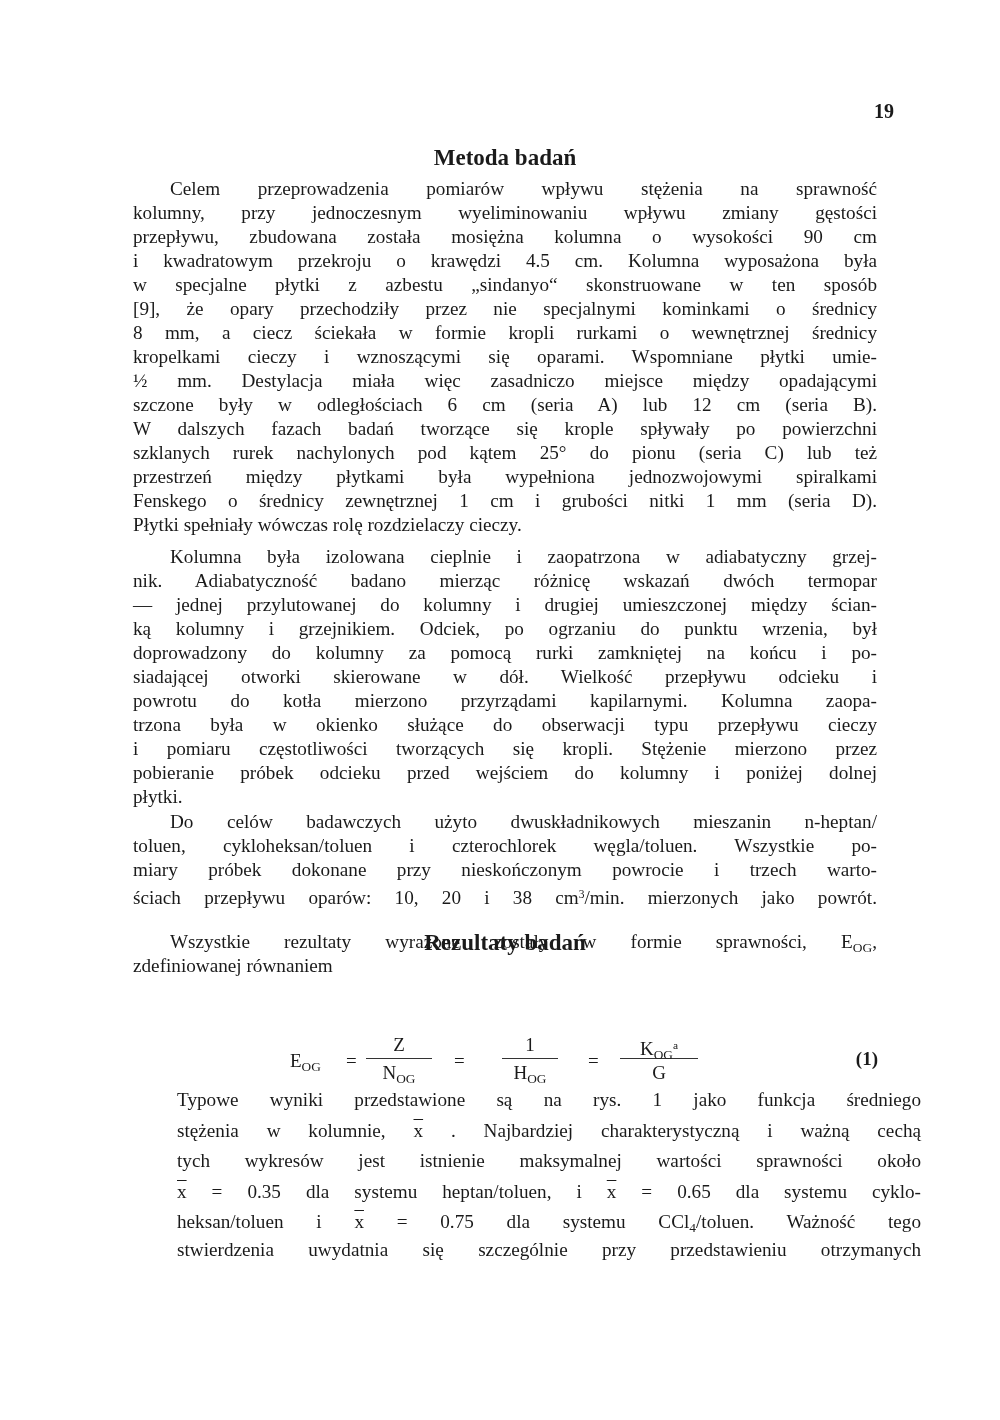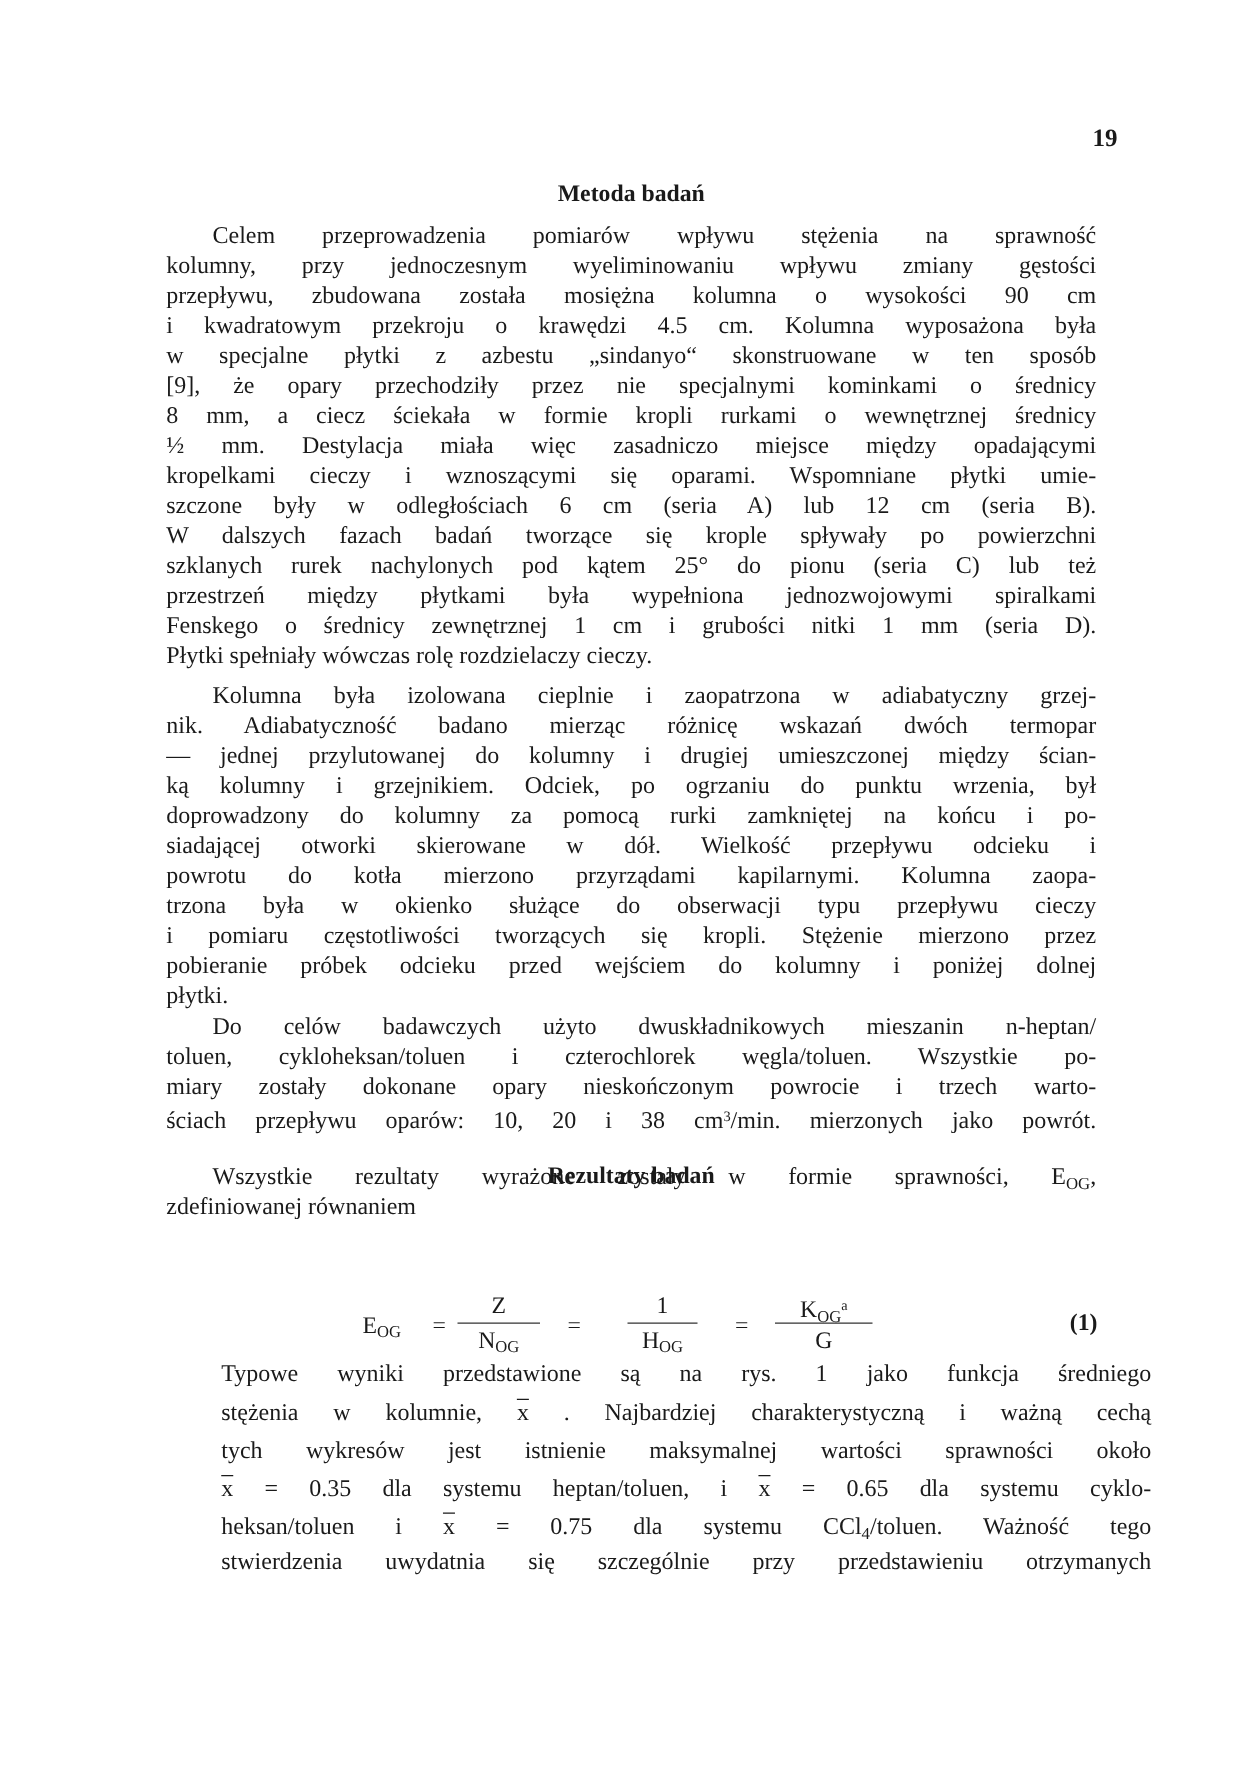--- a/index.html
+++ b/index.html
@@ -1,20 +1,20 @@
 <!DOCTYPE html>
 <html><head>
 <meta charset="utf-8">
 <style>
   html, body { margin: 0; padding: 0; background: #ffffff; }
   body { width: 1000px; height: 1420px; position: relative; overflow: hidden;
          font-family: "Liberation Serif", "DejaVu Serif", serif; color: #1a1a1a; }
   .page-number { position: absolute; top: 100px; left: 874px; font-size: 20px; font-weight: bold; }
   .heading { position: absolute; left: 133px; width: 744px; text-align: center;
-             font-weight: bold; font-size: 19px; }
+             font-weight: bold; font-size: 23px; }
   .block { position: absolute; left: 133px; width: 744px; font-size: 19.2px; }
   .line { height: 24px; line-height: 24px; white-space: nowrap;
           text-align: justify; text-align-last: justify; }
   .line.last { text-align-last: left; }
   .line.indent { padding-left: 37px; }
   .block.loose .line { height: 30.5px; line-height: 30.5px; }
   sub { font-size: 0.7em; vertical-align: -0.3em; }
   sup { font-size: 0.6em; vertical-align: 0.5em; }
   .xbar { text-decoration: overline; }
   .equation { position: absolute; top: 1032px; left: 290px; width: 590px; height: 72px; font-size: 19px; }
@@ -35,22 +35,22 @@
   <div class="heading" style="top:145px;">Metoda badań</div>
 
   <div class="block" style="top:177px;">
     <div class="line indent">Celem przeprowadzenia pomiarów wpływu stężenia na sprawność</div>
     <div class="line">kolumny, przy jednoczesnym wyeliminowaniu wpływu zmiany gęstości</div>
     <div class="line">przepływu, zbudowana została mosiężna kolumna o wysokości 90 cm</div>
     <div class="line">i kwadratowym przekroju o krawędzi 4.5 cm. Kolumna wyposażona była</div>
     <div class="line">w specjalne płytki z azbestu „sindanyo“ skonstruowane w ten sposób</div>
     <div class="line">[9], że opary przechodziły przez nie specjalnymi kominkami o średnicy</div>
     <div class="line">8 mm, a ciecz ściekała w formie kropli rurkami o wewnętrznej średnicy</div>
+    <div class="line">kropelkami cieczy i wznoszącymi się oparami. Wspomniane płytki umie-</div>
     <div class="line">½ mm. Destylacja miała więc zasadniczo miejsce między opadającymi</div>
-    <div class="line">kropelkami cieczy i wznoszącymi się oparami. Wspomniane płytki umie-</div>
     <div class="line">szczone były w odległościach 6 cm (seria A) lub 12 cm (seria B).</div>
     <div class="line">W dalszych fazach badań tworzące się krople spływały po powierzchni</div>
     <div class="line">szklanych rurek nachylonych pod kątem 25° do pionu (seria C) lub też</div>
     <div class="line">przestrzeń między płytkami była wypełniona jednozwojowymi spiralkami</div>
     <div class="line">Fenskego o średnicy zewnętrznej 1 cm i grubości nitki 1 mm (seria D).</div>
     <div class="line last">Płytki spełniały wówczas rolę rozdzielaczy cieczy.</div>
   </div>
 
   <div class="block" style="top:545px;">
     <div class="line indent">Kolumna była izolowana cieplnie i zaopatrzona w adiabatyczny grzej-</div>
@@ -62,21 +62,21 @@
     <div class="line">powrotu do kotła mierzono przyrządami kapilarnymi. Kolumna zaopa-</div>
     <div class="line">trzona była w okienko służące do obserwacji typu przepływu cieczy</div>
     <div class="line">i pomiaru częstotliwości tworzących się kropli. Stężenie mierzono przez</div>
     <div class="line">pobieranie próbek odcieku przed wejściem do kolumny i poniżej dolnej</div>
     <div class="line last">płytki.</div>
   </div>
 
   <div class="block" style="top:810px;">
     <div class="line indent">Do celów badawczych użyto dwuskładnikowych mieszanin n-heptan/</div>
     <div class="line">toluen, cykloheksan/toluen i czterochlorek węgla/toluen. Wszystkie po-</div>
-    <div class="line">miary zostały dokonane opary nieskończonym powrocie i trzech warto-</div>
+    <div class="line">miary próbek dokonane przy nieskończonym powrocie i trzech warto-</div>
     <div class="line"><span>ściach przepływu oparów: 10, 20 i 38 cm</span><sup>3</sup><span>/min. mierzonych jako powrót.</span></div>
   </div>
 
   <div class="heading" style="top:930px;">Rezultaty badań</div>
 
   <div class="block" style="top:930px;">
     <div class="line indent"><span>Wszystkie rezultaty wyrażone zostały w formie sprawności, E</span><sub>OG</sub><span>,</span></div>
     <div class="line last">zdefiniowanej równaniem</div>
   </div>
 

